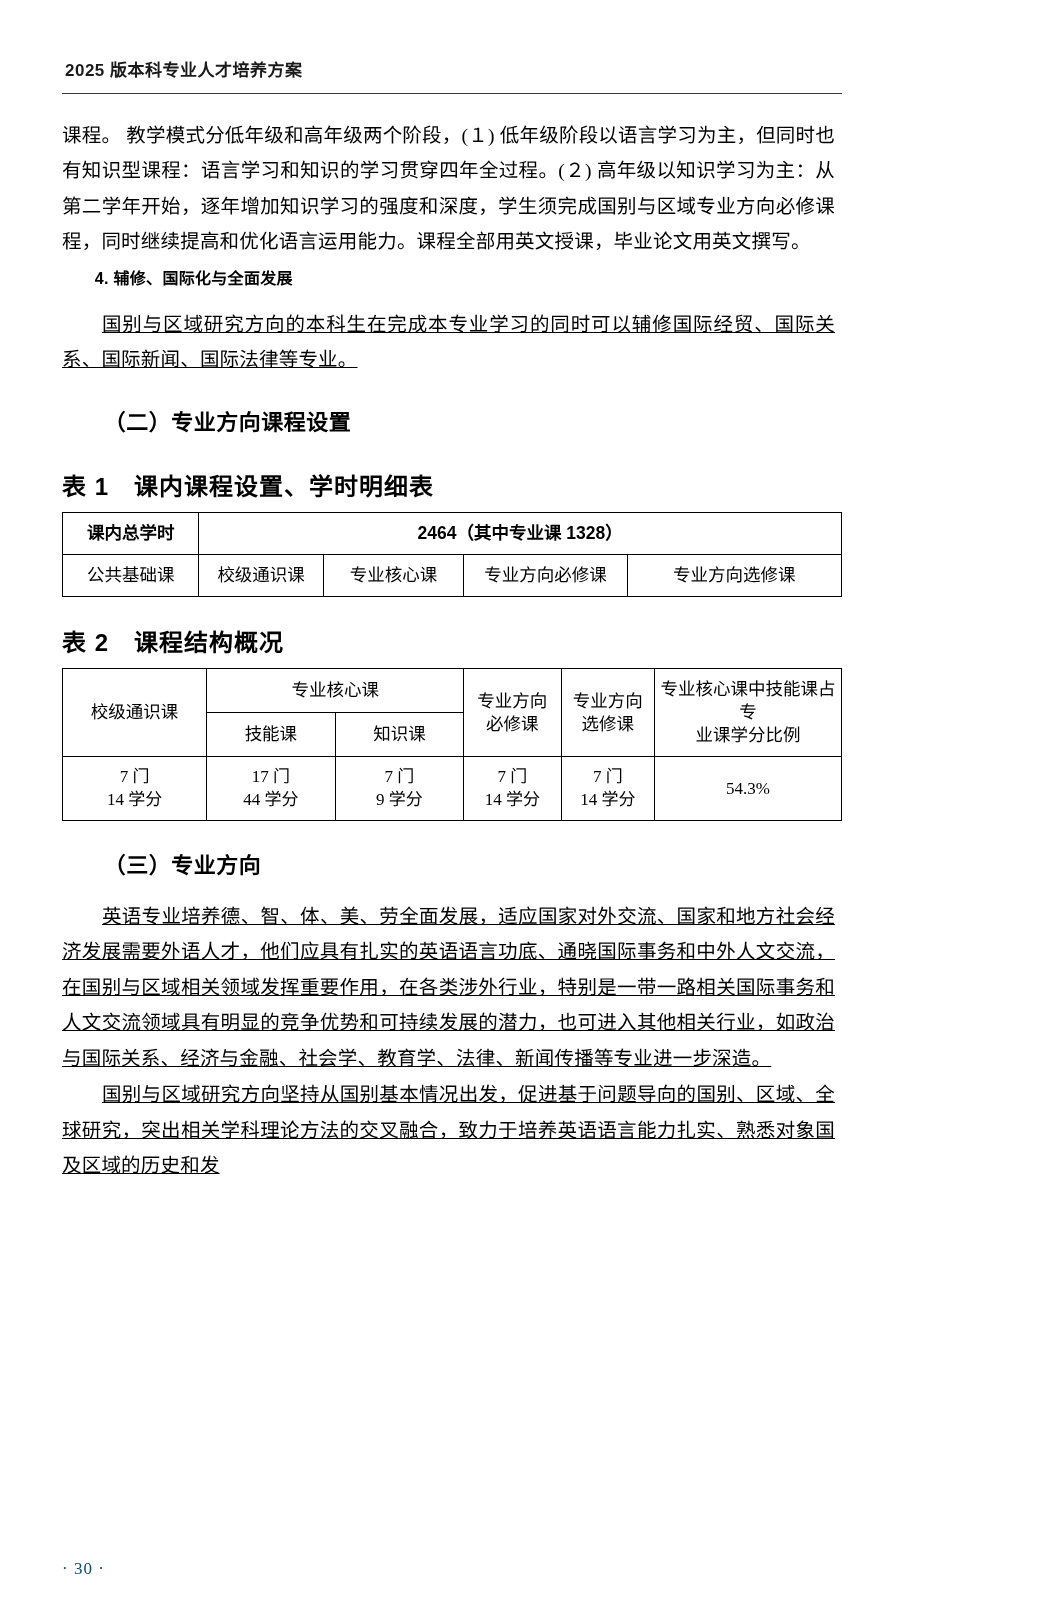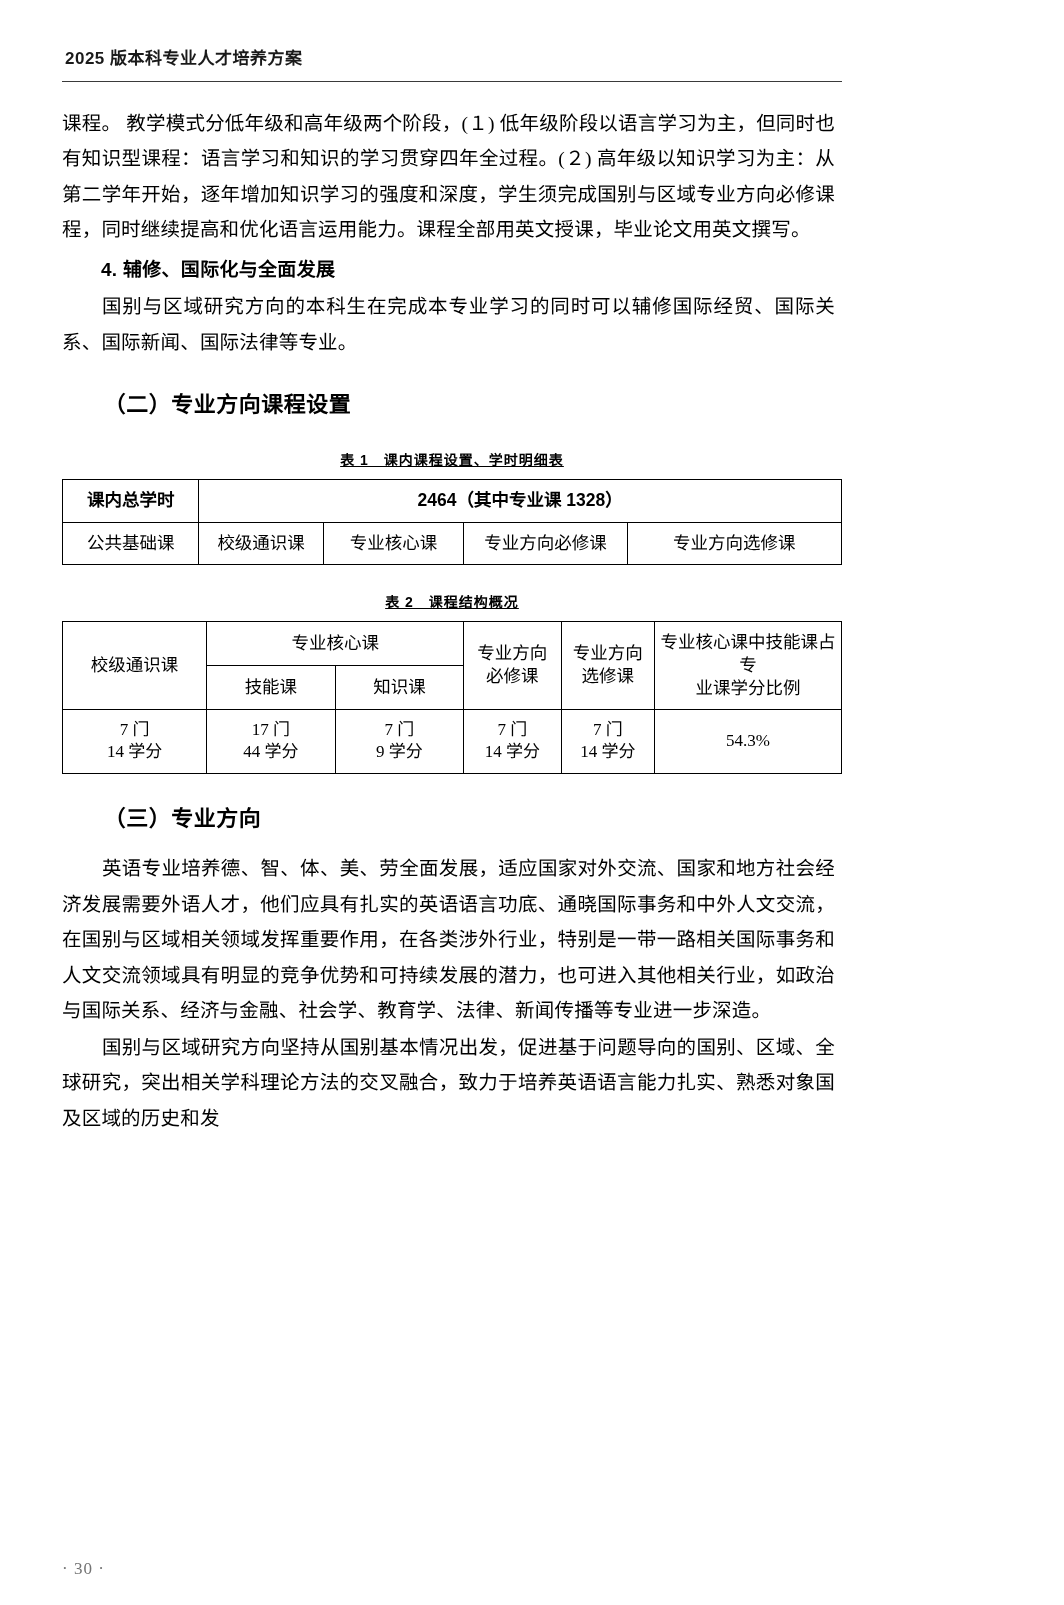--- a/index.html
+++ b/index.html
@@ -11,21 +11,21 @@
     width: 1064px;
     min-height: 1605px;
     font-family: "Liberation Serif", "DejaVu Serif", serif;
     color: #000000;
     position: relative;
   }
   .page {
     width: 904px;
     min-height: 1605px;
     box-sizing: border-box;
-    padding: 44px 62px 30px 62px;
+    padding: 56px 62px 30px 62px;
     position: relative;
   }
   
   .header {
     font-family: "Liberation Sans", "DejaVu Sans", sans-serif;
     font-weight: bold;
     font-size: 17px;
     letter-spacing: 0.5px;
     color: #1a1a1a;
     padding-left: 3px;
@@ -37,48 +37,46 @@
   }
   
   .para {
     font-size: 19.5px;
     line-height: 1.82;
     text-align: justify;
     text-justify: inter-ideograph;
     margin: 0 7px 1px 0;
     letter-spacing: 0.2px;
   }
-  .indent { text-indent: 2.05em; }
+  .indent { text-indent: 2.05em; text-decoration: underline; }
   .sub-head {
     font-family: "Liberation Sans", "DejaVu Sans", sans-serif;
     font-weight: bold;
-    font-size: 19px;
+    font-size: 16px;
     line-height: 1.85;
-    margin: 4px 0 2px 0;
+    margin: 4px 0 13px 0;
     text-indent: 2.05em;
     letter-spacing: 0.3px;
   }
   .section-head {
     font-family: "Liberation Sans", "DejaVu Sans", sans-serif;
     font-weight: bold;
     font-size: 22px;
     line-height: 1.7;
     margin: 26px 0 14px 0;
     text-indent: 1.9em;
     letter-spacing: 0.5px;
   }
   
   .table-caption {
     font-family: "Liberation Sans", "DejaVu Sans", sans-serif;
     font-weight: bold;
-    font-size: 14px;
-    text-align: center;
+    font-size: 24px;
     margin: 26px 0 10px 0;
     letter-spacing: 1px;
-    text-decoration: underline;
   }
   table.doc-table {
     border-collapse: collapse;
     width: 100%;
     table-layout: fixed;
   }
   table.doc-table td {
     border: 1.4px solid #000000;
     text-align: center;
     vertical-align: middle;
@@ -98,21 +96,21 @@
   .tbl2 td { padding: 7px 3px; }
   .stacked { line-height: 1.45; }
   
   .footer {
     position: absolute;
     left: 62px;
     bottom: 26px;
     font-family: "Liberation Serif", "DejaVu Serif", serif;
     font-size: 17px;
     letter-spacing: 1px;
-    color: #737373;
+    color: #0c4a6e;
   }
 </style>
 </head>
 <body>
 
 <div class="page">
 
   <div class="header">2025 版本科专业人才培养方案</div>
   <div class="header-rule"></div>
 

